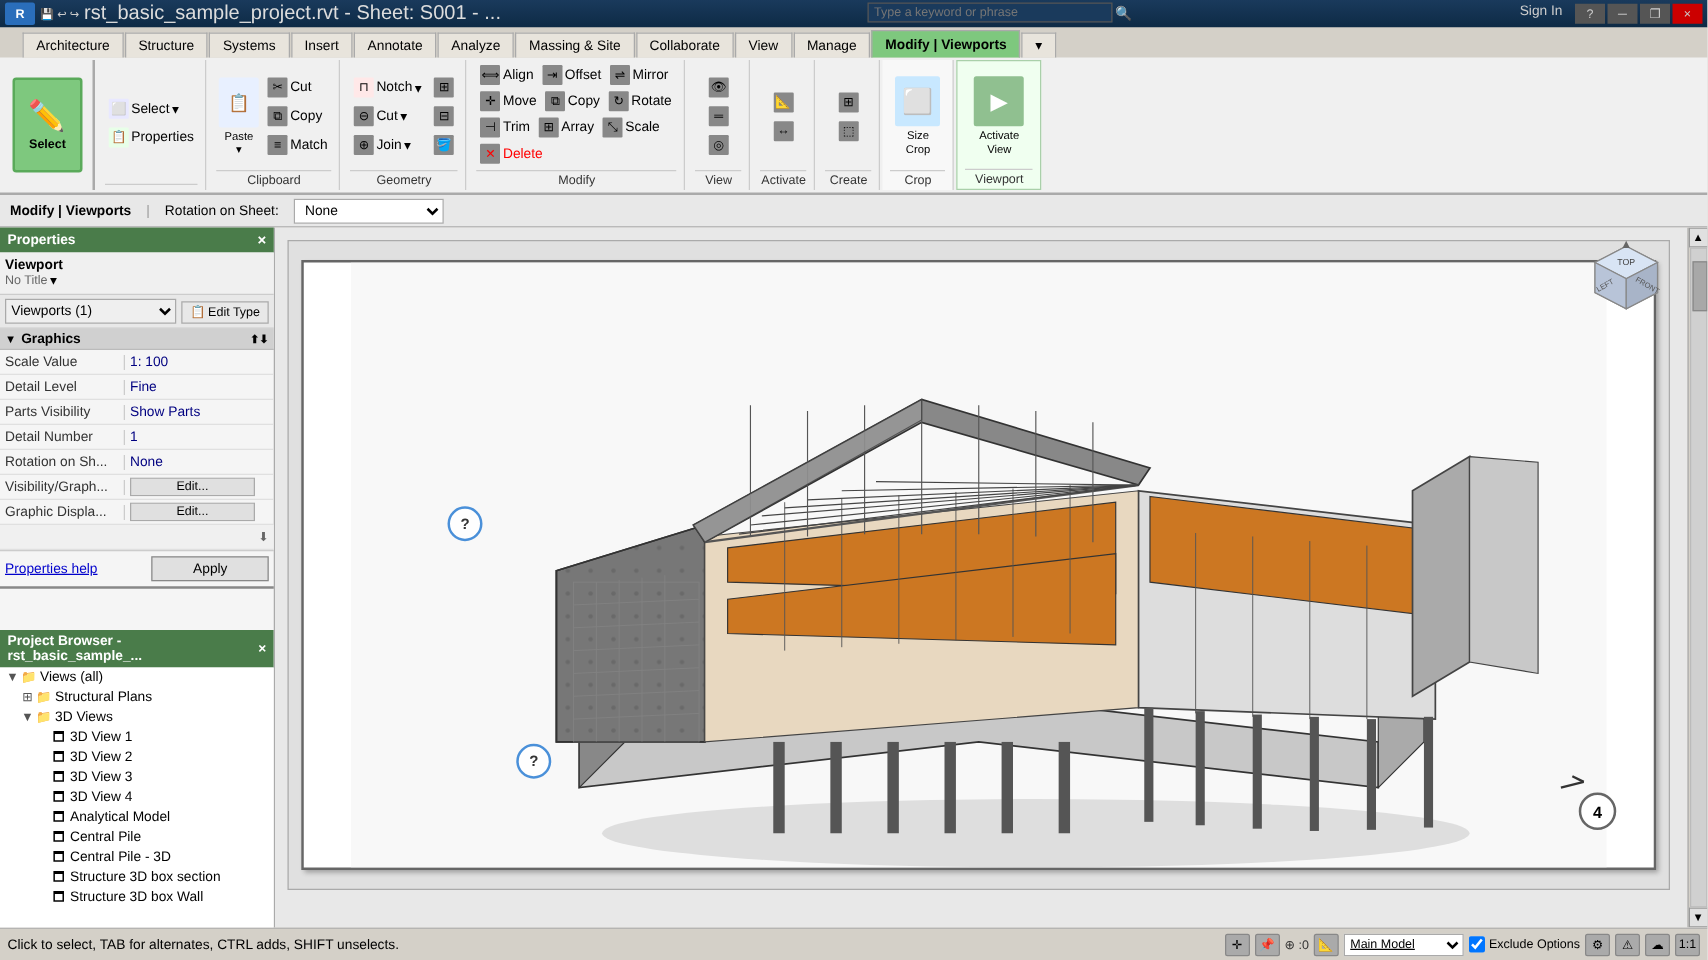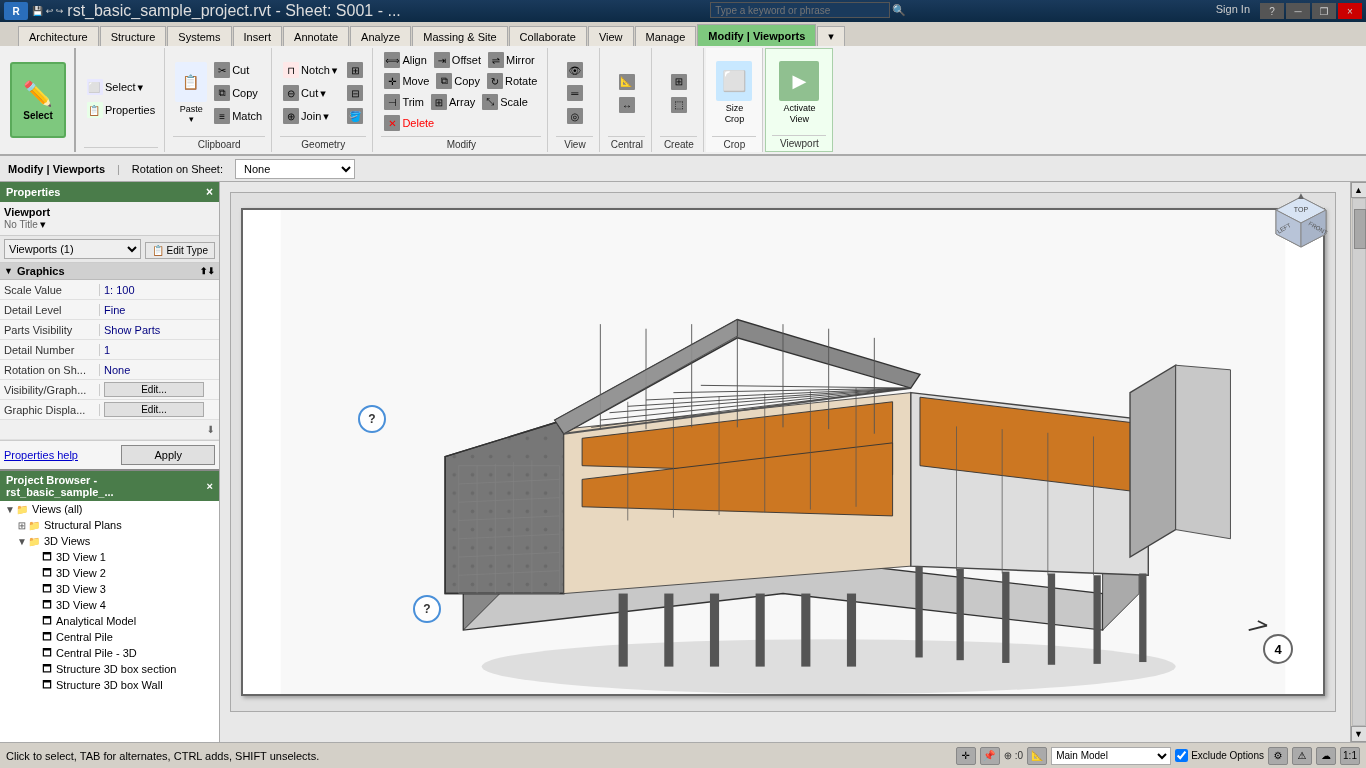--- a/index.html
+++ b/index.html
@@ -285,20 +285,21 @@
     }
     #browser-header {
       background: #4a7c4a;
       color: white;
       padding: 3px 6px;
       display: flex;
       align-items: center;
       justify-content: space-between;
       font-size: 11px;
       font-weight: bold;
+      margin-top: 33px;
     }
     #browser-content {
       flex: 1;
       overflow-y: auto;
       background: white;
     }
     .browser-tree { font-size: 11px; }
     .tree-item {
       display: flex;
       align-items: center;
@@ -367,21 +368,22 @@
       font-size: 11px;
     }
     .status-text { flex: 1; }
     .status-icon { width: 20px; height: 18px; background: #aaa; border: 1px solid #888; border-radius: 2px; display: flex; align-items: center; justify-content: center; font-size: 10px; cursor: pointer; }
     .coord-display { font-size: 10px; color: #333; }
     .model-selector {
       height: 18px;
       font-size: 10px;
       border: 1px solid #aaa;
       background: white;
-      width: 120px;
+      width: 96px;
+      text-decoration: underline;
     }
     .exclude-checkbox { display: flex; align-items: center; gap: 3px; font-size: 10px; }
 
     
     .canvas-label {
       position: absolute;
       width: 28px;
       height: 28px;
       border-radius: 50%;
       border: 2px solid #4a90d9;
@@ -447,21 +449,21 @@
 
 <div id="title-bar">
   <div class="title-left">
     <div class="revit-logo">
         <span>R</span>
       </div>
     <span style="font-size:9px; color:#ccc;">💾 ↩ ↪</span>
     <span class="title-text">rst_basic_sample_project.rvt - Sheet: S001 - ...</span>
   </div>
   <div style="position:absolute; right:460px; top:2px; display:flex; align-items:center; gap:2px;">
-    <input type="text" style="width: 180px; height: 16px; font-size: 10px; padding: 0px 4px; border: 1px solid rgb(85, 85, 85); background: rgb(26, 58, 92); color: rgb(170, 170, 170);" placeholder="Type a keyword or phrase">
+    <input type="text" style="width: 196px; height: 16px; font-size: 10px; padding: 0px 4px; border: 1px solid rgb(85, 85, 85); background: rgb(26, 58, 92); color: rgb(170, 170, 170);" placeholder="Type a keyword or phrase">
     <span style="color:#aaa; cursor:pointer; font-size:11px;">🔍</span>
   </div>
   <div class="win-controls">
     <span style="color:#ccc; font-size:11px; margin-right:8px;">Sign In</span>
     <button class="win-btn">?</button>
     <button class="win-btn">─</button>
     <button class="win-btn">❐</button>
     <button class="win-btn close">×</button>
   </div>
 </div>
@@ -635,21 +637,21 @@
     <div class="ribbon-group-content">
       <div class="ribbon-col">
         <div class="ribbon-btn-small">
           <div class="ribbon-btn-small-icon">📐</div>
         </div>
         <div class="ribbon-btn-small">
           <div class="ribbon-btn-small-icon">↔</div>
         </div>
       </div>
     </div>
-    <div class="ribbon-group-label">Central</div>
+    <div class="ribbon-group-label">Activate</div>
   </div>
 
   <div class="ribbon-group">
     <div class="ribbon-group-content">
       <div class="ribbon-col">
         <div class="ribbon-btn-small">
           <div class="ribbon-btn-small-icon">⊞</div>
         </div>
         <div class="ribbon-btn-small">
           <div class="ribbon-btn-small-icon">⬚</div>

